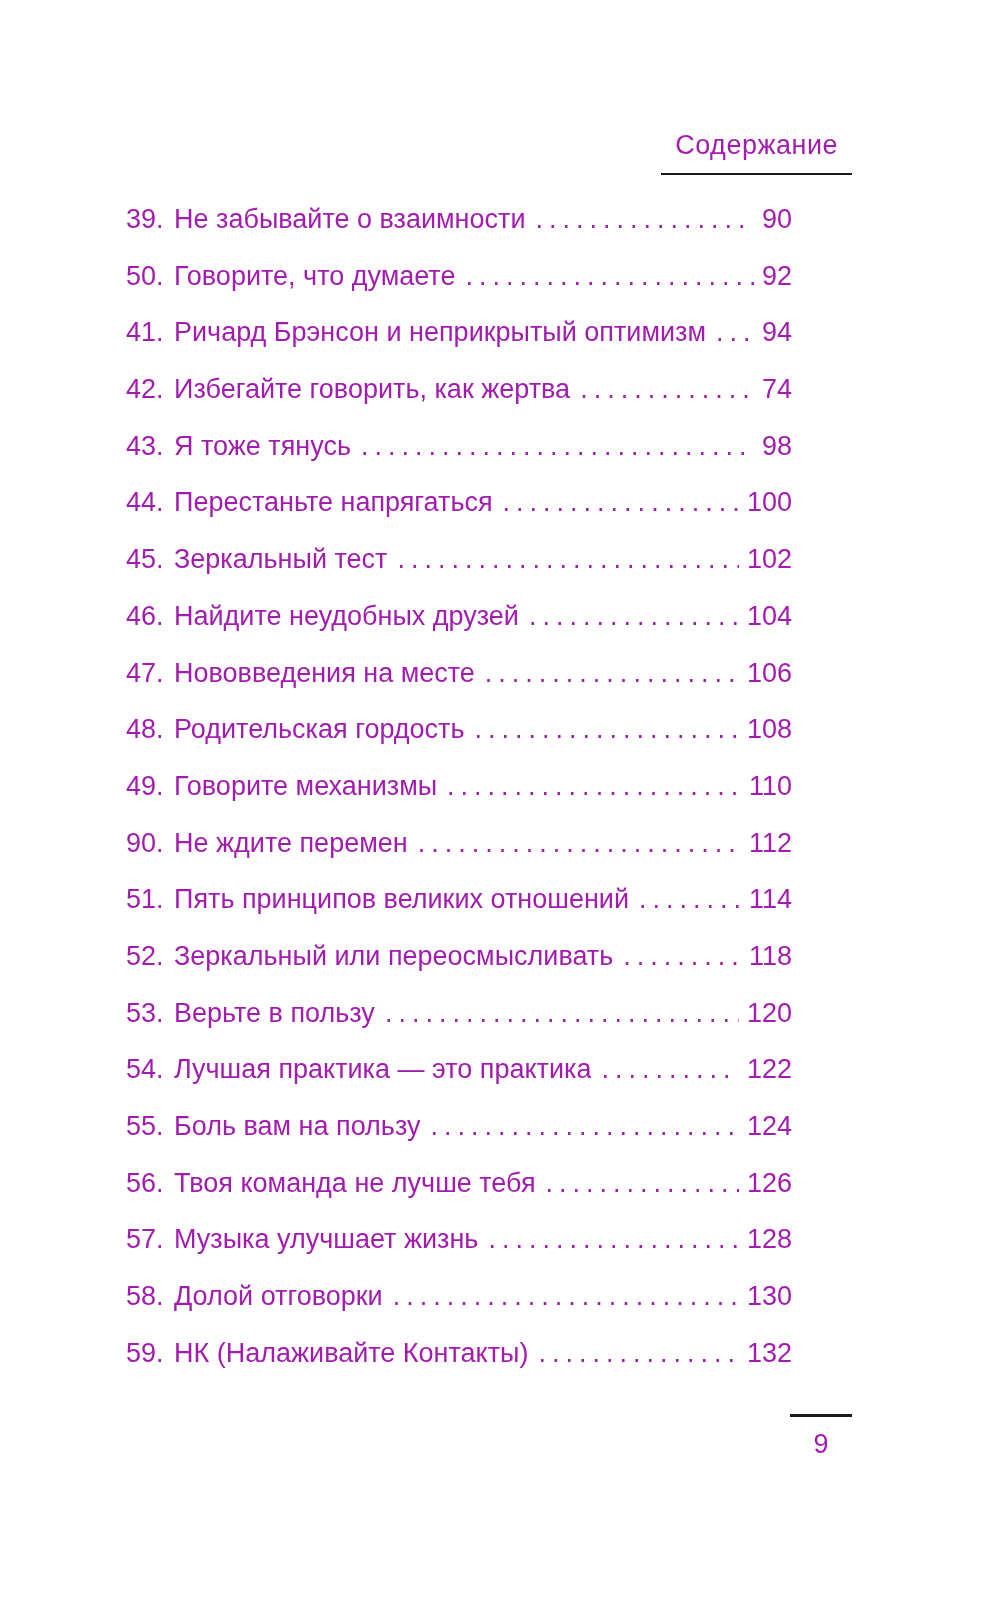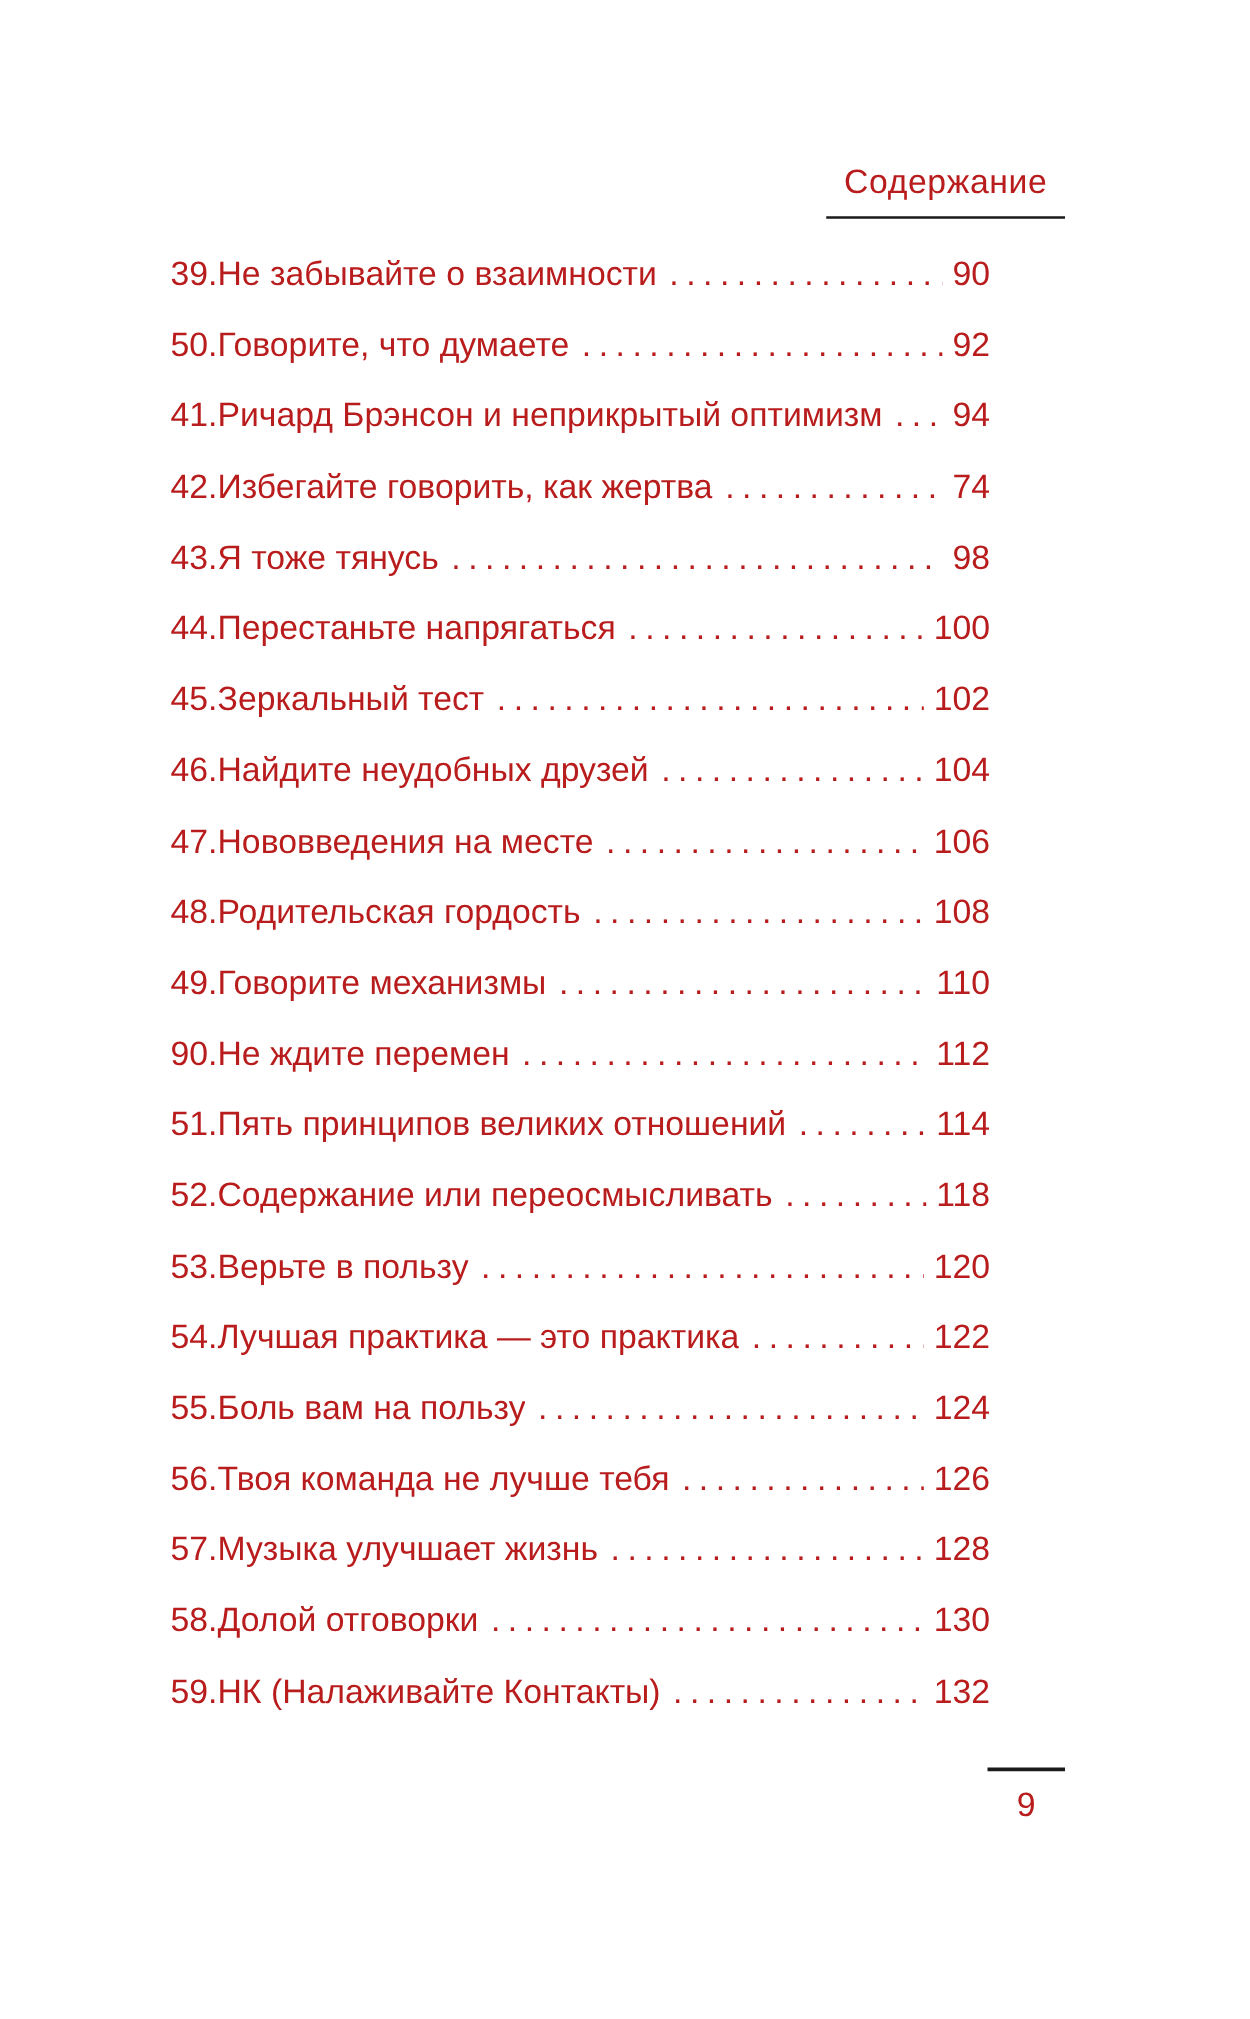--- a/index.html
+++ b/index.html
@@ -4,21 +4,21 @@
 <style>
   * { margin: 0; padding: 0; box-sizing: border-box; }
   html, body { background: #ffffff; }
   .page {
     position: relative;
     width: 1000px;
     height: 1615px;
     margin: 0 auto;
     background: #ffffff;
     font-family: "Liberation Sans", sans-serif;
-    color: #b91c1c;
+    color: #a21caf;
     overflow: hidden;
   }
   .running-head {
     position: absolute;
     top: 130px;
     right: 148px;
     padding: 0 14px 12px 14px;
     border-bottom: 2px solid #1b1b1b;
     font-size: 27px;
     letter-spacing: 0.5px;
@@ -35,21 +35,20 @@
     display: flex;
     align-items: baseline;
     height: 56.7px;
     line-height: 56.7px;
     font-size: 27px;
     white-space: nowrap;
   }
   .entry-num {
     flex: 0 0 auto;
     min-width: 48px;
-    text-align: right;
   }
   .entry-title {
     flex: 0 1 auto;
     overflow: hidden;
   }
   .leader {
     flex: 1 1 0;
     overflow: hidden;
     white-space: nowrap;
     margin: 0 8px 0 10px;
@@ -173,21 +172,21 @@
 
     <li class="toc-entry">
       <span class="entry-num">51.</span>
       <span class="entry-title">Пять принципов великих отношений</span>
       <span class="leader"></span>
       <span class="entry-page">114</span>
     </li>
 
     <li class="toc-entry">
       <span class="entry-num">52.</span>
-      <span class="entry-title">Содержание или переосмысливать</span>
+      <span class="entry-title">Зеркальный или переосмысливать</span>
       <span class="leader"></span>
       <span class="entry-page">118</span>
     </li>
 
     <li class="toc-entry">
       <span class="entry-num">53.</span>
       <span class="entry-title">Верьте в пользу</span>
       <span class="leader"></span>
       <span class="entry-page">120</span>
     </li>

